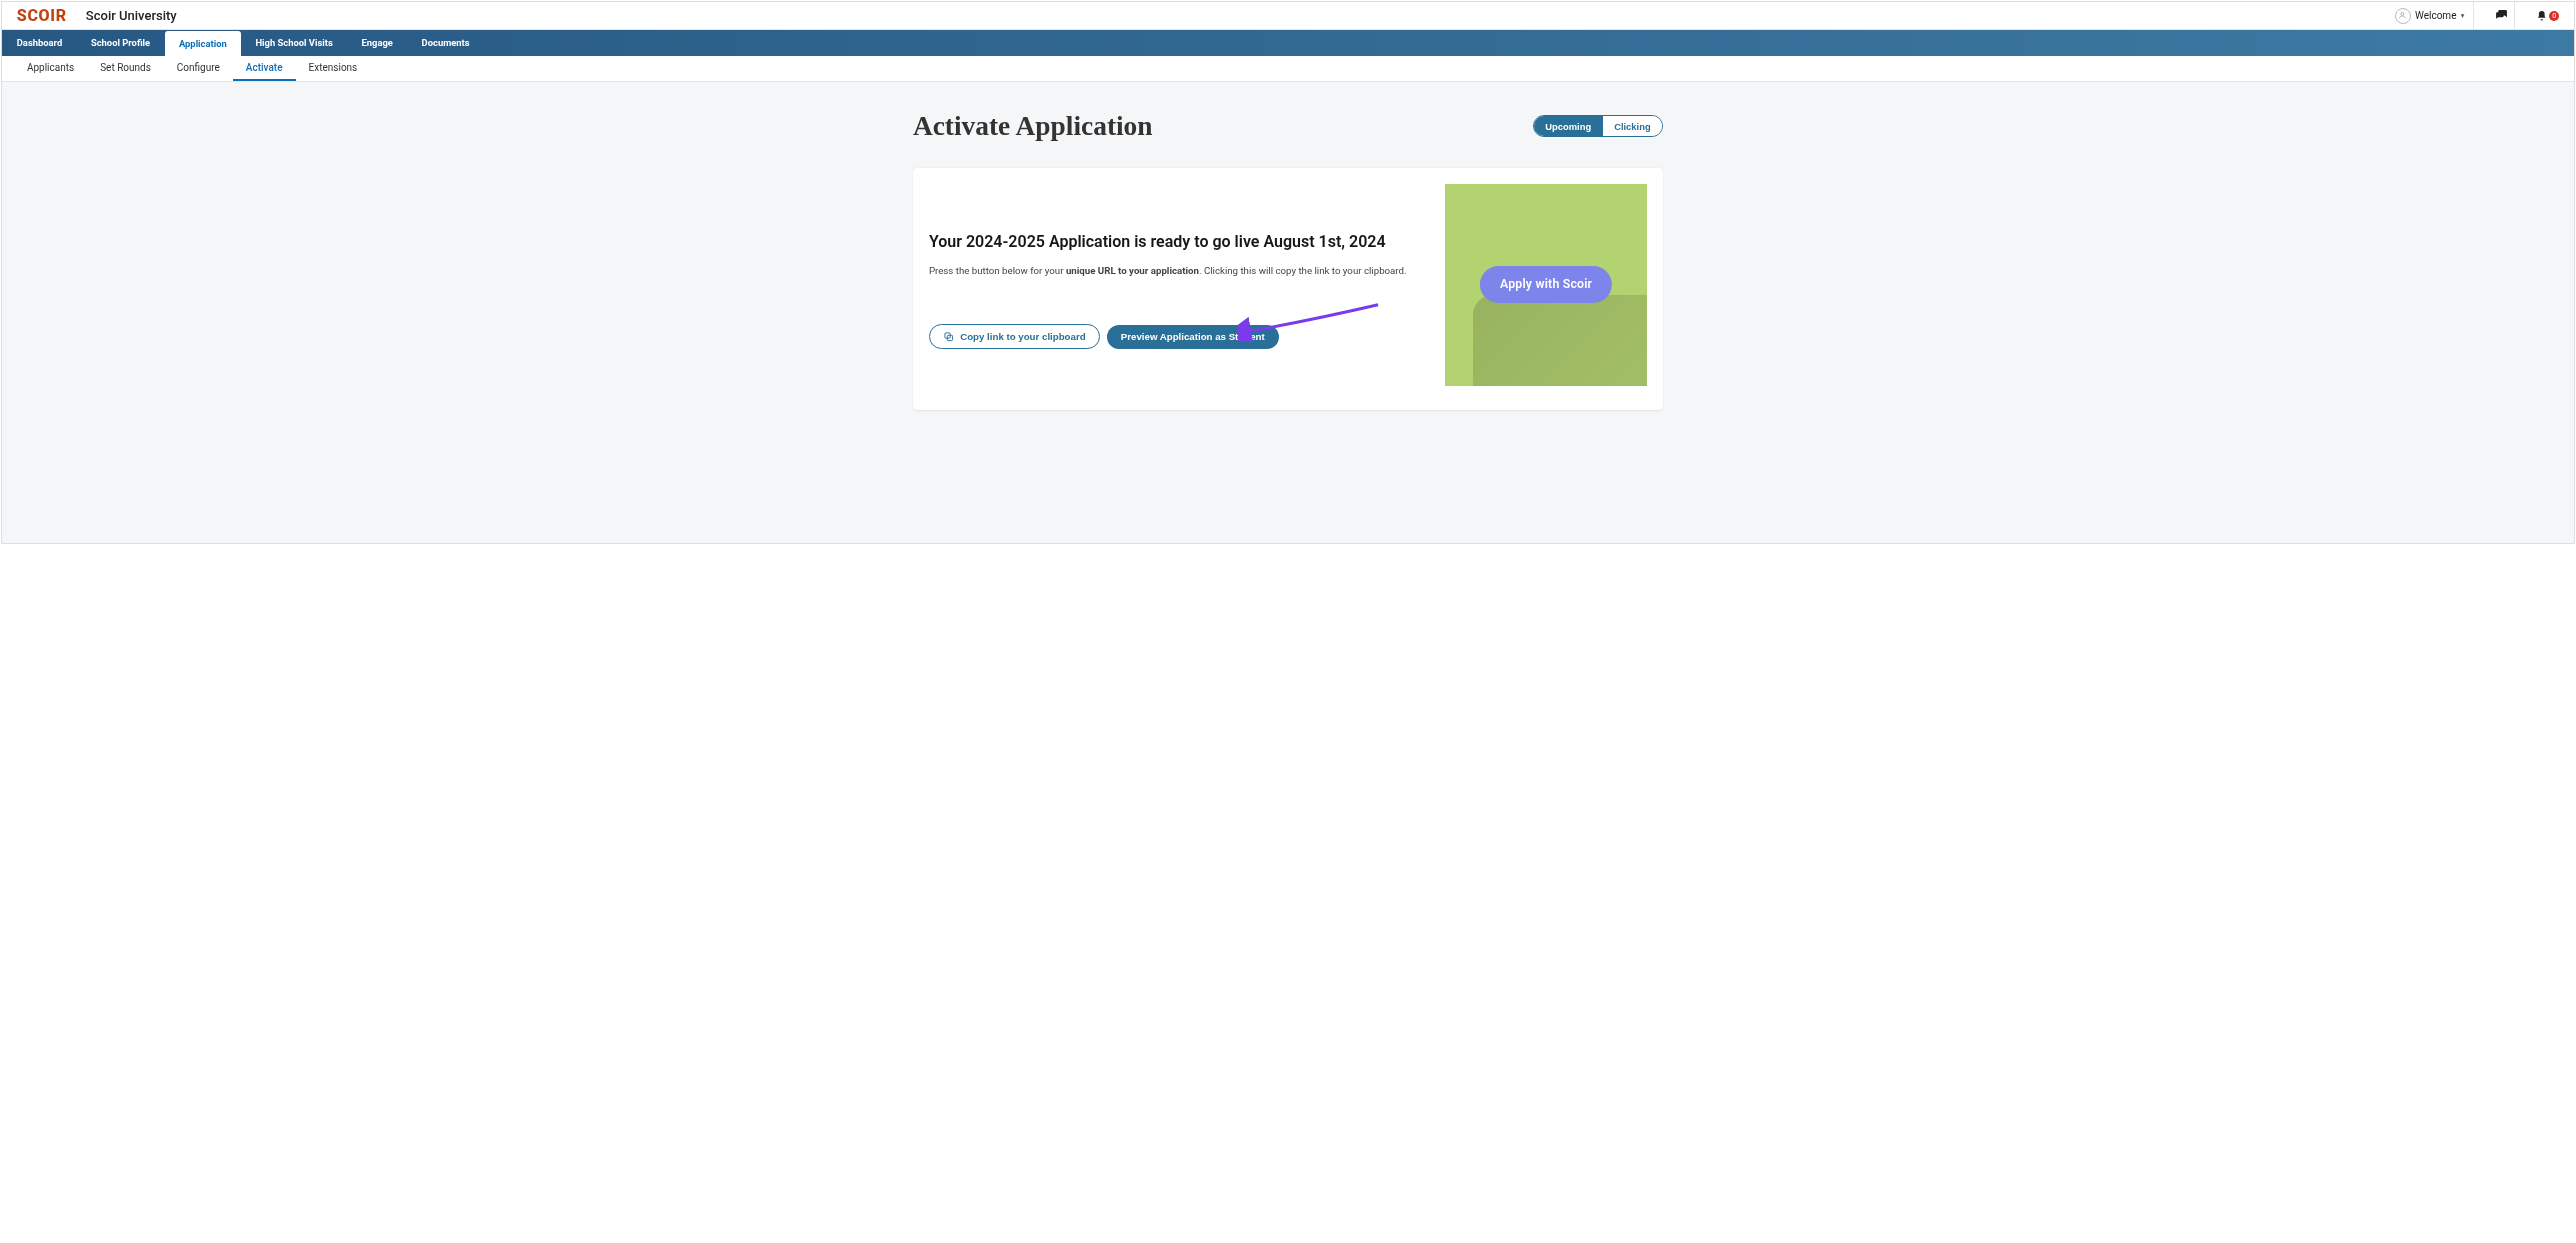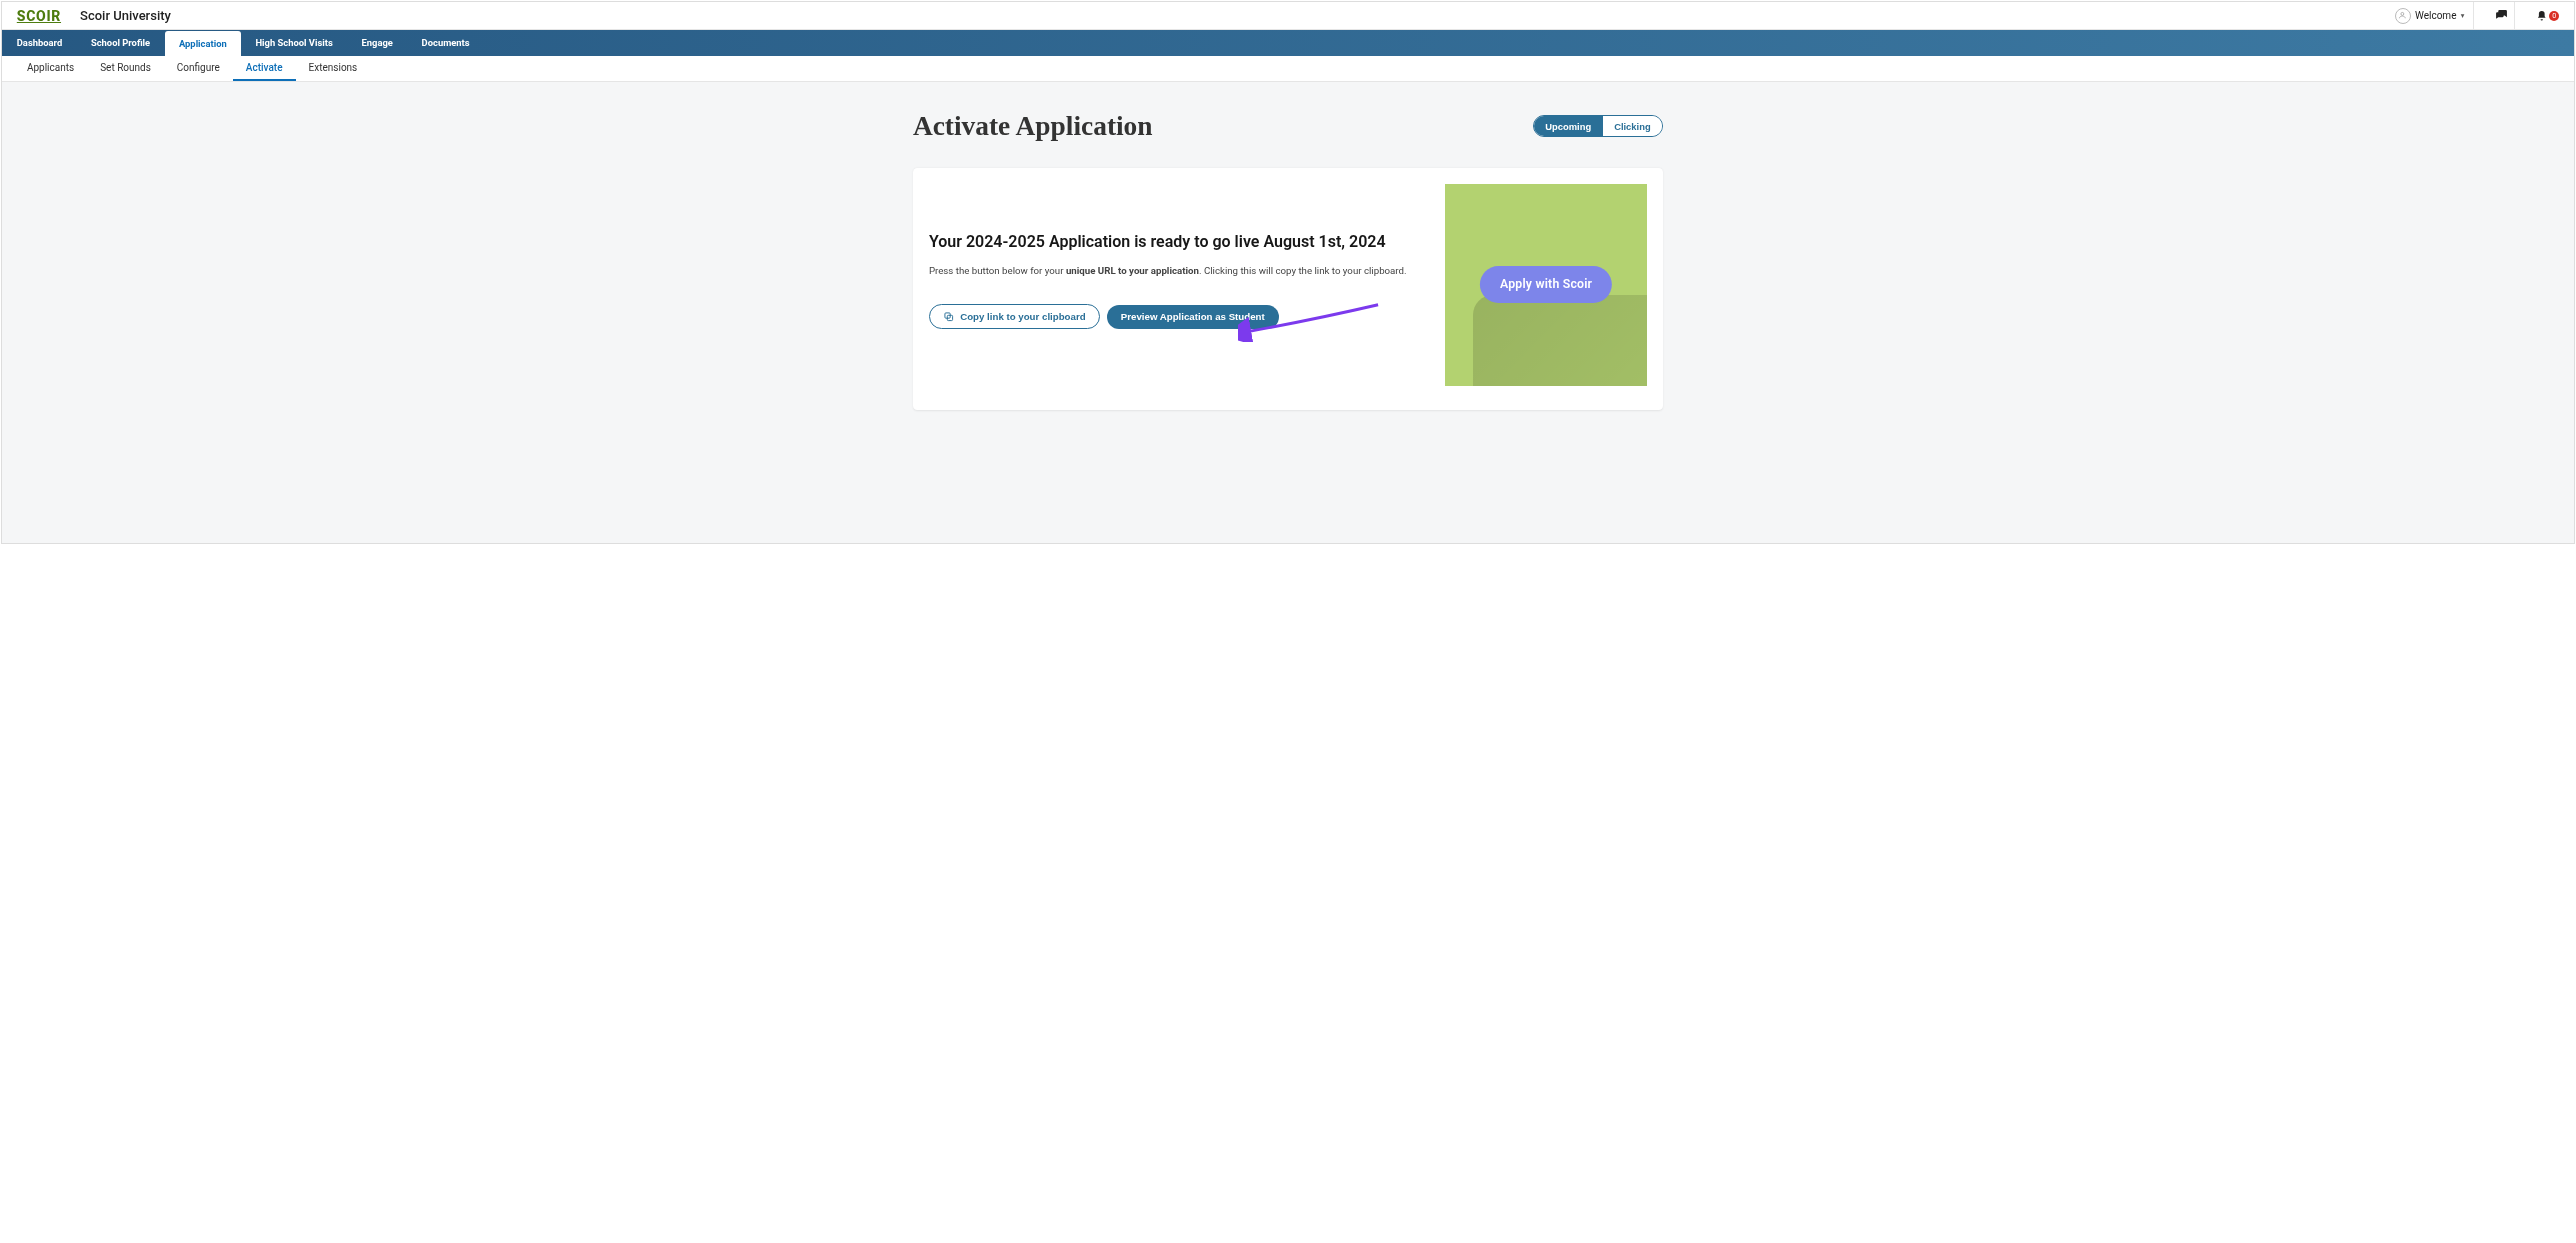--- a/index.html
+++ b/index.html
@@ -21,25 +21,24 @@
     .top-header {
       display: flex;
       align-items: center;
       height: 27.4px;
       padding: 0 11.5px 0 14.4px;
       border-bottom: 0.7px solid #e5e5e5;
       background: #fff;
     }
     .logo-text {
       font-weight: 800;
-      font-size: 14px;
-      color: #4d7c0f;
+      font-size: 16px;
+      color: #c2410c;
       letter-spacing: 0.7px;
       margin-right: 19px;
-      text-decoration: underline;
     }
     .product-name {
       font-size: 13px;
       font-weight: 500;
       color: #222;
     }
     .top-header-right {
       margin-left: auto;
       display: flex;
       align-items: center;
@@ -205,20 +204,21 @@
     .btn {
       font-size: 9.7px;
       font-weight: 600;
       border-radius: 14.4px;
       padding: 5.8px 13px;
       cursor: pointer;
       border: 0.7px solid transparent;
       display: inline-flex;
       align-items: center;
       gap: 5.8px;
+      margin-top: 20px;
     }
     .btn-outline {
       background: #fff;
       color: #2a6f97;
       border-color: #2a6f97;
     }
     .btn-filled {
       background: #2a6f97;
       color: #fff;
     }

